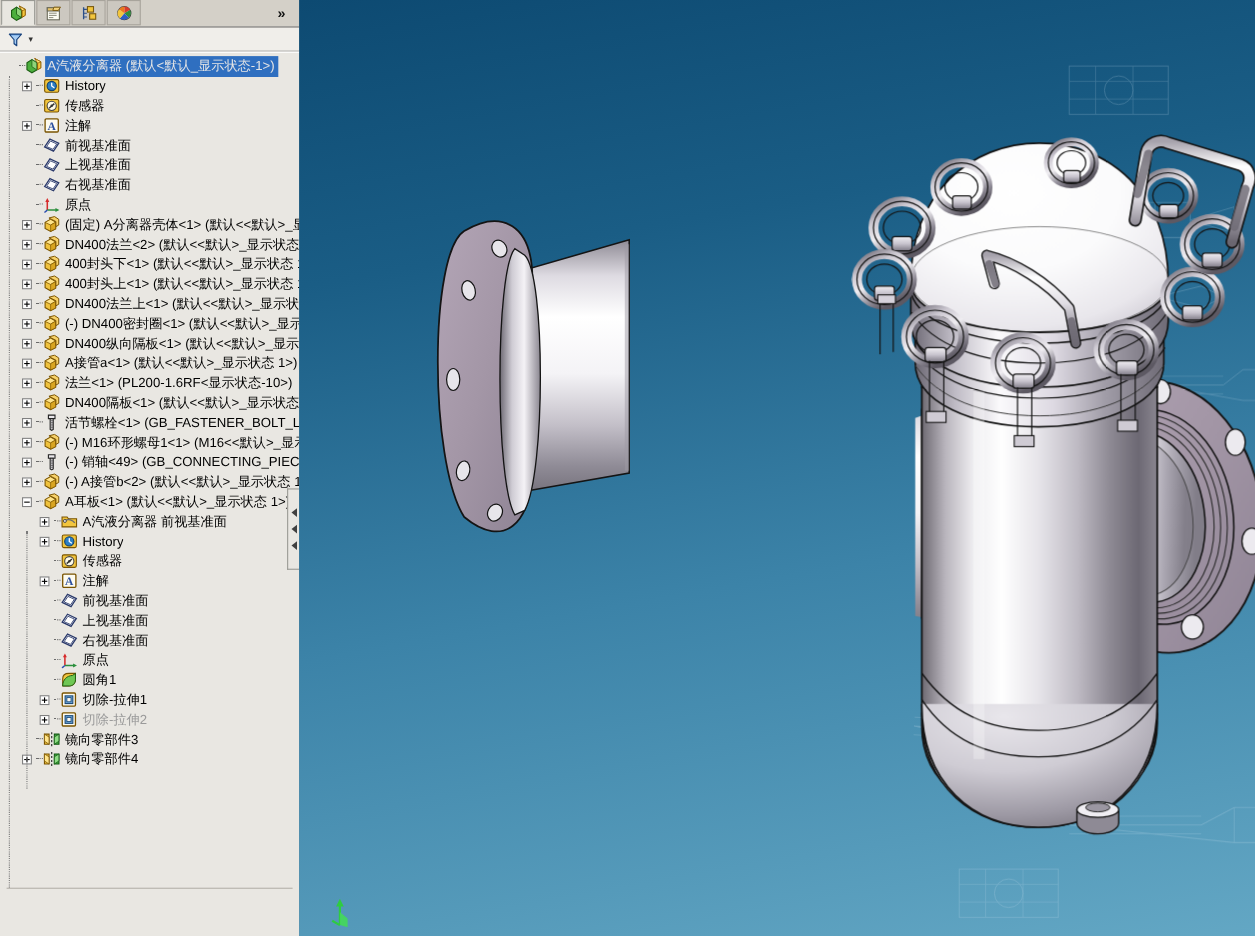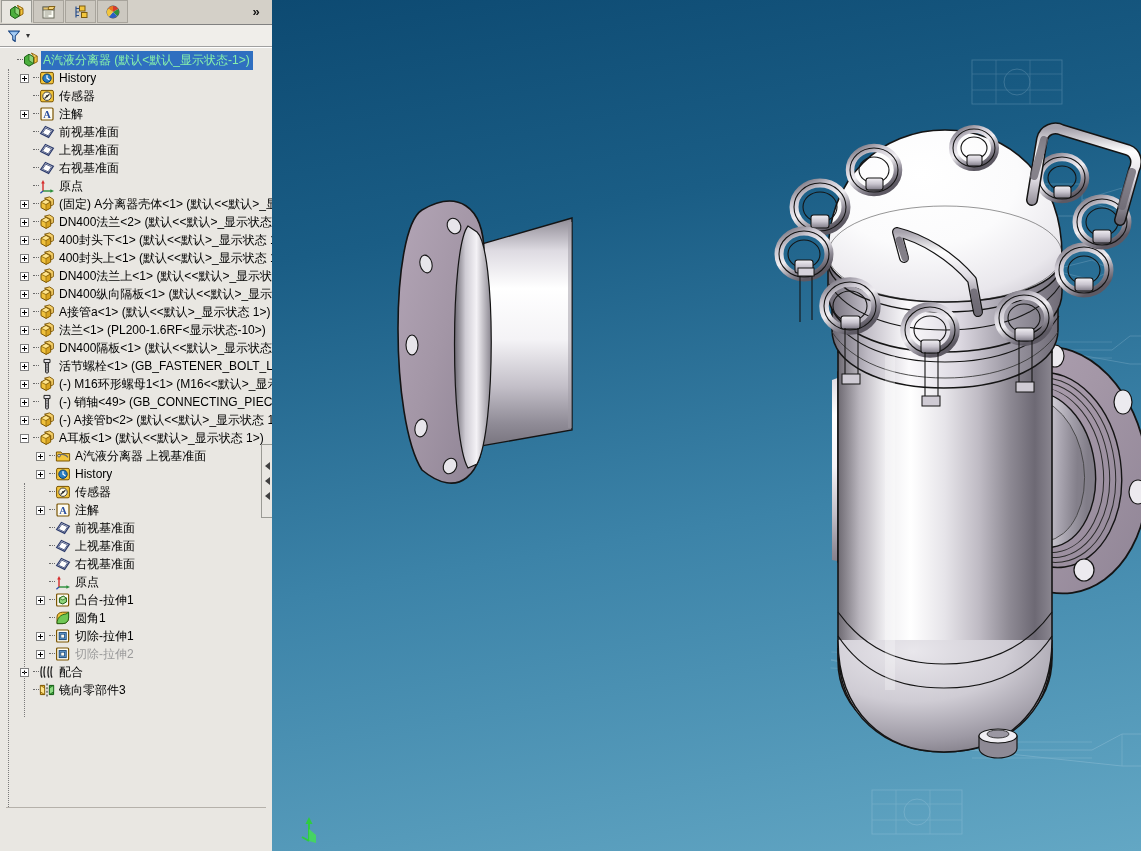--- a/index.html
+++ b/index.html
@@ -92,21 +92,21 @@
     color: #000;
     position: relative;
   }
   .row .label {
     margin-left: 4px;
     overflow: hidden;
     text-overflow: clip;
   }
   .row.sel .label {
     background: #2f6fc0;
-    color: #86efac;
+    color: #e5e5e5;
     padding: 1px 3px 1px 2px;
     margin-left: 2px;
   }
   .row.dim .label { color: #9a9a9a; }
 
   .expander {
     width: 9px; height: 9px;
     border: 1px solid #808080;
     background: #ffffff;
     position: relative;
@@ -430,20 +430,34 @@
             <div class="expander plus"></div>
             <div class="dots"></div>
             <span class="ico">
               <svg width="16" height="16" viewBox="0 0 16 16">
       <path d="M2 6.2 L7 3.4 L11.6 6 L11.6 12 L7 14.4 L2 11.6 Z" fill="#f0c23c" stroke="#7a5400" stroke-width="1"></path>
       <path d="M2 6.2 L7 3.4 L11.6 6 L7 8.6 Z" fill="#ffe48a" stroke="#7a5400" stroke-width="0.7"></path>
       <path d="M7 8.6 L11.6 6 L11.6 12 L7 14.4 Z" fill="#d9a521" stroke="#7a5400" stroke-width="0.6"></path>
       <path d="M5.5 2.2 L10.6 0.9 L14.4 3.4 L14.4 8.6 L11.8 10 L11.8 5.4 Z" fill="#f7d169" stroke="#7a5400" stroke-width="0.9"></path>
               </svg>
             </span>
+            <span class="label">(-) DN400密封圈&lt;1&gt;  (默认&lt;&lt;默认&gt;_显示</span>
+          </div>
+          <div class="row">
+            <div style="width: 20px; flex: 0 0 auto;"></div>
+            <div class="expander plus"></div>
+            <div class="dots"></div>
+            <span class="ico">
+              <svg width="16" height="16" viewBox="0 0 16 16">
+      <path d="M2 6.2 L7 3.4 L11.6 6 L11.6 12 L7 14.4 L2 11.6 Z" fill="#f0c23c" stroke="#7a5400" stroke-width="1"></path>
+      <path d="M2 6.2 L7 3.4 L11.6 6 L7 8.6 Z" fill="#ffe48a" stroke="#7a5400" stroke-width="0.7"></path>
+      <path d="M7 8.6 L11.6 6 L11.6 12 L7 14.4 Z" fill="#d9a521" stroke="#7a5400" stroke-width="0.6"></path>
+      <path d="M5.5 2.2 L10.6 0.9 L14.4 3.4 L14.4 8.6 L11.8 10 L11.8 5.4 Z" fill="#f7d169" stroke="#7a5400" stroke-width="0.9"></path>
+              </svg>
+            </span>
             <span class="label">DN400纵向隔板&lt;1&gt;  (默认&lt;&lt;默认&gt;_显示状</span>
           </div>
           <div class="row">
             <div style="width: 20px; flex: 0 0 auto;"></div>
             <div class="expander plus"></div>
             <div class="dots"></div>
             <span class="ico">
               <svg width="16" height="16" viewBox="0 0 16 16">
       <path d="M2 6.2 L7 3.4 L11.6 6 L11.6 12 L7 14.4 L2 11.6 Z" fill="#f0c23c" stroke="#7a5400" stroke-width="1"></path>
       <path d="M2 6.2 L7 3.4 L11.6 6 L7 8.6 Z" fill="#ffe48a" stroke="#7a5400" stroke-width="0.7"></path>
@@ -553,21 +567,21 @@
             <div style="width: 36px; flex: 0 0 auto;"></div>
             <div class="expander plus"></div>
             <div class="dots"></div>
             <span class="ico">
               <svg width="16" height="16" viewBox="0 0 16 16">
       <path d="M1.4 4 L6 4 L7.2 5.6 L14.6 5.6 L14.6 13 L1.4 13 Z" fill="#f2c53d" stroke="#7a5400" stroke-width="1"></path>
       <path d="M4 7.4 C7 5.4 11 6.6 13 9.4" fill="none" stroke="#6b6b6b" stroke-width="1.2"></path>
       <circle cx="4" cy="7.6" r="1.4" fill="#d9d6da" stroke="#444" stroke-width="0.8"></circle>
               </svg>
             </span>
-            <span class="label">A汽液分离器 上视基准面</span>
+            <span class="label">A汽液分离器 前视基准面</span>
           </div>
           <div class="row">
             <div style="width: 36px; flex: 0 0 auto;"></div>
             <div class="expander plus"></div>
             <div class="dots"></div>
             <span class="ico">
               <svg width="16" height="16" viewBox="0 0 16 16">
       <rect x="1.6" y="2.4" width="12.8" height="11.4" rx="1.4" fill="#f2c53d" stroke="#7a5400" stroke-width="1"></rect>
       <circle cx="8" cy="8.2" r="4.2" fill="#2b7ec4" stroke="#0f3f6e" stroke-width="1"></circle>
       <path d="M8 5.6 L8 8.2 L10 9.6" stroke="#ffffff" stroke-width="1.2" fill="none" stroke-linecap="round"></path>
@@ -647,33 +661,20 @@
       <path d="M4 2 L2.2 5.6 L5.8 5.6 Z" fill="#d62b2b"></path>
       <path d="M4 13 L13 13" stroke="#2b8f3c" stroke-width="1.4"></path>
       <path d="M15 13 L11.4 11.2 L11.4 14.8 Z" fill="#2b8f3c"></path>
       <path d="M4 13 L1.4 15.2" stroke="#2b4fb0" stroke-width="1.3"></path>
               </svg>
             </span>
             <span class="label">原点</span>
           </div>
           <div class="row">
             <div style="width: 36px; flex: 0 0 auto;"></div>
-            <div class="expander plus"></div>
-            <div class="dots"></div>
-            <span class="ico">
-              <svg width="16" height="16" viewBox="0 0 16 16">
-      <rect x="1.6" y="2" width="12" height="12" rx="1" fill="#fdfbf0" stroke="#7a5400" stroke-width="1.2"></rect>
-      <path d="M4.4 10.6 L4.4 6.2 L8.2 4.2 L11.4 6 L11.4 10 L7.8 12 Z" fill="#8fd47a" stroke="#1d5e14" stroke-width="1"></path>
-      <path d="M4.4 6.2 L8.2 4.2 L11.4 6 L7.8 8 Z" fill="#c8f0b4" stroke="#1d5e14" stroke-width="0.7"></path>
-              </svg>
-            </span>
-            <span class="label">凸台-拉伸1</span>
-          </div>
-          <div class="row">
-            <div style="width: 36px; flex: 0 0 auto;"></div>
             <div class="expander-gap"></div>
             <div class="dots"></div>
             <span class="ico">
               <svg width="16" height="16" viewBox="0 0 16 16">
       <path d="M2 13.6 L2 7 C2 4 4.4 2.2 7.6 2.2 L13.6 2.2 L13.6 8 C13.6 11.4 11 13.6 8 13.6 Z" fill="#f2c53d" stroke="#7a5400" stroke-width="1"></path>
       <path d="M2 13.6 C2 8 5.6 4.4 11 4 L13.6 2.2 L13.6 8 C13.6 11.4 11 13.6 8 13.6 Z" fill="#6fc754" stroke="#1d5e14" stroke-width="0.9"></path>
               </svg>
             </span>
             <span class="label">圆角1</span>
           </div>
@@ -695,49 +696,50 @@
             <div class="expander plus"></div>
             <div class="dots"></div>
             <span class="ico">
               <svg width="16" height="16" viewBox="0 0 16 16">
       <rect x="1.6" y="2" width="12" height="12" rx="1" fill="#fdfbf0" stroke="#7a5400" stroke-width="1.2"></rect>
       <rect x="4.2" y="4.6" width="7" height="7" fill="#6fa9dd" stroke="#1d4b78" stroke-width="1"></rect>
       <rect x="5.8" y="6.2" width="3.8" height="3.8" fill="#fdfbf0" stroke="#1d4b78" stroke-width="0.8"></rect>
               </svg>
             </span>
             <span class="label">切除-拉伸2</span>
-          </div>
-          <div class="row">
-            <div style="width: 20px; flex: 0 0 auto;"></div>
-            <div class="expander plus"></div>
-            <div class="dots"></div>
-            <span class="ico">
-              <svg width="16" height="16" viewBox="0 0 16 16">
-      <path d="M3 2.4 C1.6 4.4 1.6 11.6 3 13.6" fill="none" stroke="#222" stroke-width="1.3"></path>
-      <path d="M6 2.4 C4.6 4.4 4.6 11.6 6 13.6" fill="none" stroke="#222" stroke-width="1.3"></path>
-      <path d="M10 2.4 C8.6 4.4 8.6 11.6 10 13.6" fill="none" stroke="#222" stroke-width="1.3"></path>
-      <path d="M13 2.4 C11.6 4.4 11.6 11.6 13 13.6" fill="none" stroke="#222" stroke-width="1.3"></path>
-              </svg>
-            </span>
-            <span class="label">配合</span>
           </div>
           <div class="row">
             <div style="width: 20px; flex: 0 0 auto;"></div>
             <div class="expander-gap"></div>
             <div class="dots"></div>
             <span class="ico">
               <svg width="16" height="16" viewBox="0 0 16 16">
       <path d="M1.4 3.4 L5.6 3.4 L5.6 12.6 L1.4 12.6 Z" fill="#f2c53d" stroke="#7a5400" stroke-width="1"></path>
       <path d="M1.4 3.4 L5.6 6 L5.6 12.6 L1.4 9.8 Z" fill="#ffe48a" stroke="#7a5400" stroke-width="0.7"></path>
       <path d="M8 1.6 L8 14.4" stroke="#333" stroke-width="1.1" stroke-dasharray="2 1.6"></path>
       <path d="M10.4 3.4 L14.6 3.4 L14.6 12.6 L10.4 12.6 Z" fill="#3fae3f" stroke="#145a14" stroke-width="1"></path>
       <path d="M14.6 3.4 L10.4 6 L10.4 12.6 L14.6 9.8 Z" fill="#8ddc84" stroke="#145a14" stroke-width="0.7"></path>
               </svg>
             </span>
             <span class="label">镜向零部件3</span>
+          </div>
+          <div class="row">
+            <div style="width: 20px; flex: 0 0 auto;"></div>
+            <div class="expander plus"></div>
+            <div class="dots"></div>
+            <span class="ico">
+              <svg width="16" height="16" viewBox="0 0 16 16">
+      <path d="M1.4 3.4 L5.6 3.4 L5.6 12.6 L1.4 12.6 Z" fill="#f2c53d" stroke="#7a5400" stroke-width="1"></path>
+      <path d="M1.4 3.4 L5.6 6 L5.6 12.6 L1.4 9.8 Z" fill="#ffe48a" stroke="#7a5400" stroke-width="0.7"></path>
+      <path d="M8 1.6 L8 14.4" stroke="#333" stroke-width="1.1" stroke-dasharray="2 1.6"></path>
+      <path d="M10.4 3.4 L14.6 3.4 L14.6 12.6 L10.4 12.6 Z" fill="#3fae3f" stroke="#145a14" stroke-width="1"></path>
+      <path d="M14.6 3.4 L10.4 6 L10.4 12.6 L14.6 9.8 Z" fill="#8ddc84" stroke="#145a14" stroke-width="0.7"></path>
+              </svg>
+            </span>
+            <span class="label">镜向零部件4</span>
           </div>
           <div class="vline" style="left: 8px; top: 18px; height: 738px;"></div>
           <div class="vline" style="left: 24px; top: 432px; height: 234px;"></div>
         </div>
       <div id="tree-bottom-rule"></div>
       <div id="tree-handle">
         <i></i>
           <i></i>
           <i></i>
       </div>

